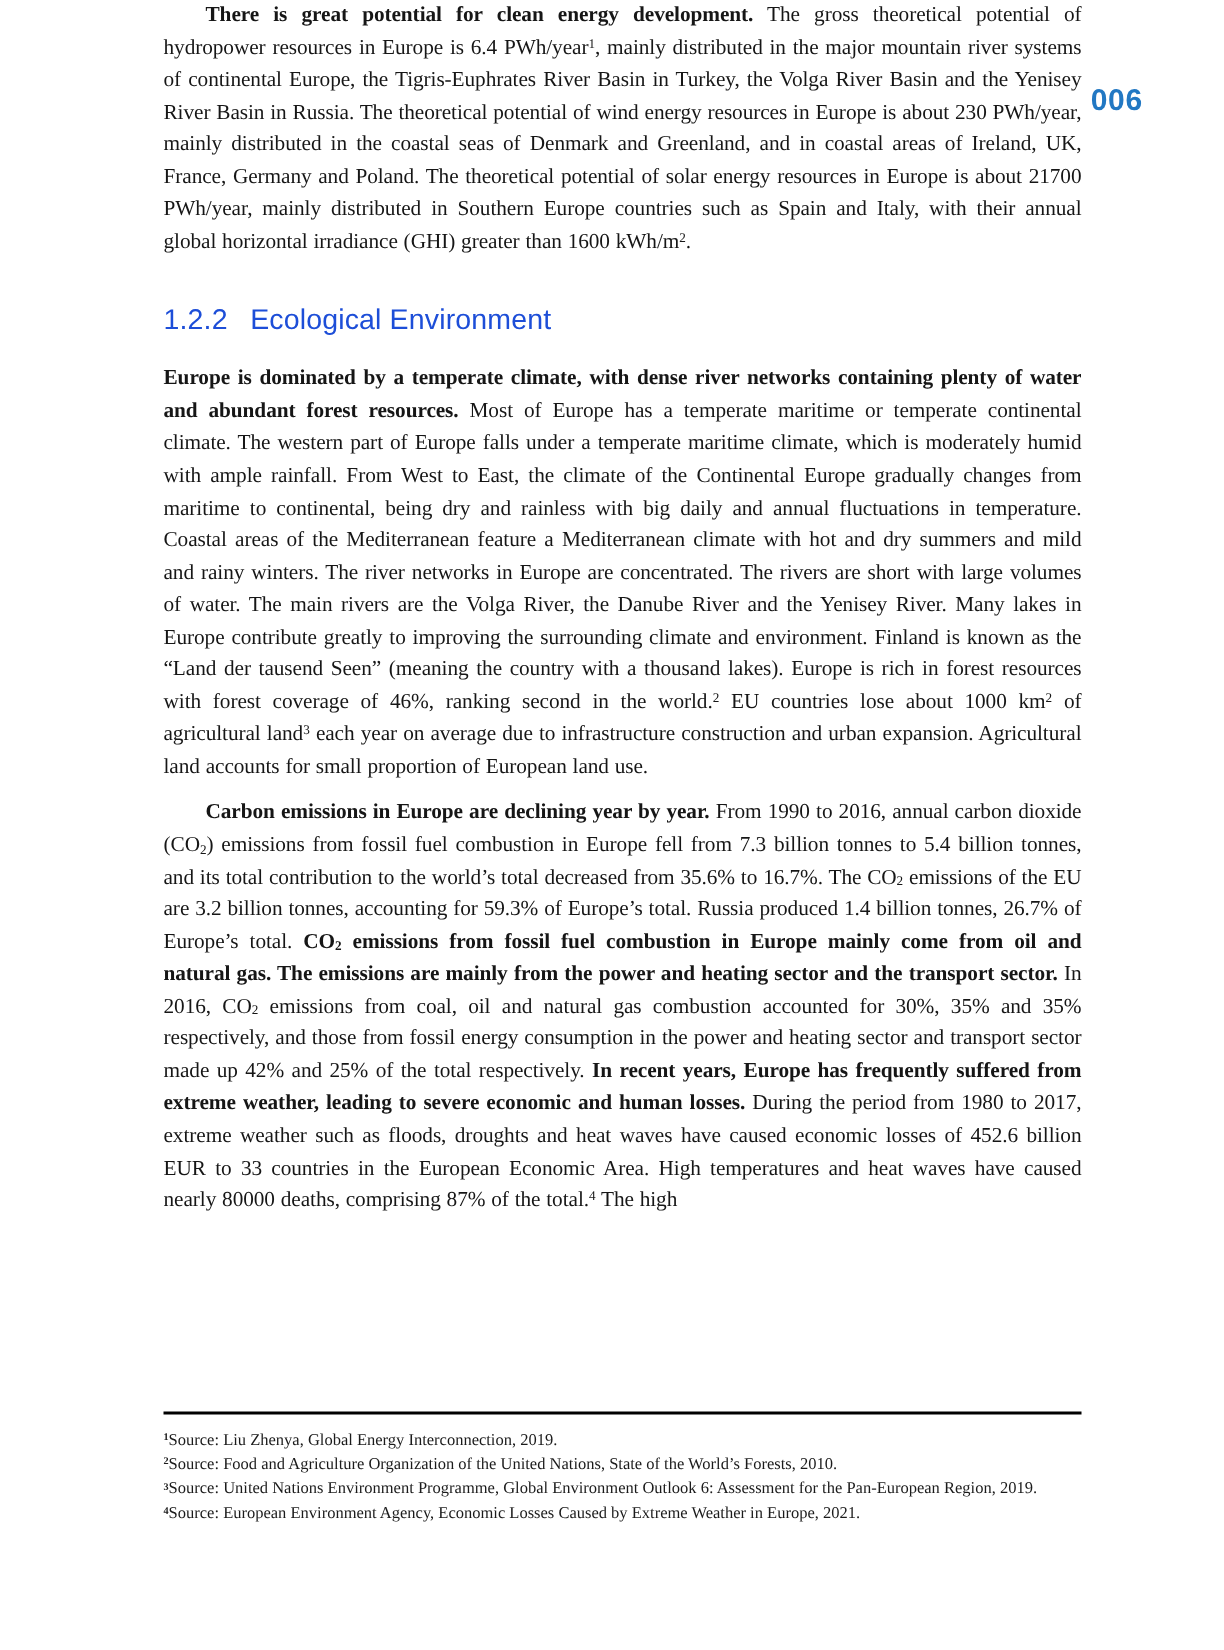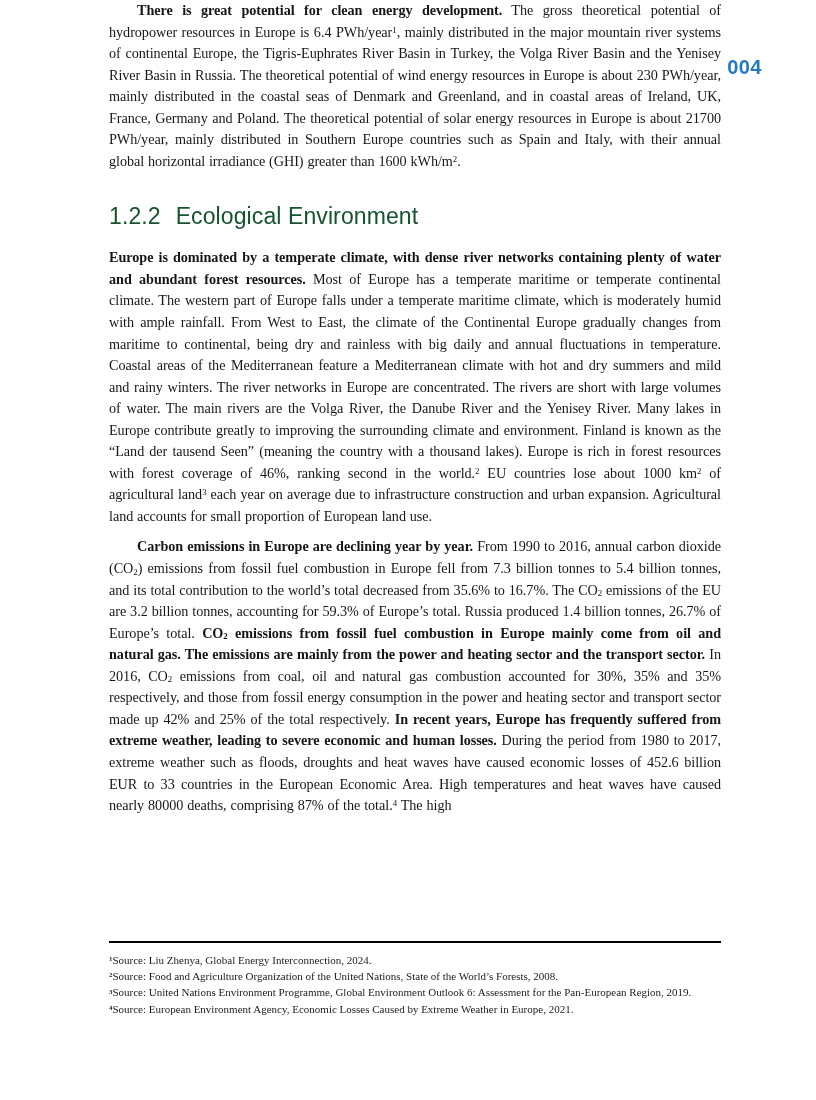--- a/index.html
+++ b/index.html
@@ -53,22 +53,22 @@
     font-size: 0.62em;
     line-height: 0;
     vertical-align: baseline;
     position: relative;
     top: 0.18em;
   }
   h2.section-heading {
     margin: 31px 0 17px 0;
     font-family: "Liberation Sans", "DejaVu Sans", sans-serif;
     font-weight: 400;
-    font-size: 23px;
-    color: #14532d;
+    font-size: 19px;
+    color: #1d4ed8;
     letter-spacing: 0.1px;
   }
   h2.section-heading .sec-num { margin-right: 15px; }
   .footnotes {
     position: absolute;
     left: 109px;
     top: 941px;
     width: 612px;
     background: #ffffff;
   }
@@ -81,33 +81,33 @@
     font-size: 11px;
     line-height: 16.2px;
     text-align: left;
     color: #1b1b1b;
   }
   .footnote sup { top: -0.4em; font-weight: 700; }
 </style>
 </head>
 <body>
 
-<div class="page-number" style="color: rgb(34, 120, 195);">004</div>
+<div class="page-number" style="color: rgb(34, 120, 195);">006</div>
 
 <main class="content">
   <p class="para indent"><span class="b">There is great potential for clean energy development.</span><span> The gross theoretical potential of hydropower resources in Europe is 6.4 PWh/year</span><sup>1</sup><span>, mainly distributed in the major mountain river systems of continental Europe, the Tigris-Euphrates River Basin in Turkey, the Volga River Basin and the Yenisey River Basin in Russia. The theoretical potential of wind energy resources in Europe is about 230 PWh/year, mainly distributed in the coastal seas of Denmark and Greenland, and in coastal areas of Ireland, UK, France, Germany and Poland. The theoretical potential of solar energy resources in Europe is about 21700 PWh/year, mainly distributed in Southern Europe countries such as Spain and Italy, with their annual global horizontal irradiance (GHI) greater than 1600 kWh/m</span><sup>2</sup><span>.</span></p>
 
   <h2 class="section-heading">
     <span class="sec-num">1.2.2</span><span>Ecological Environment</span>
   </h2>
 
   <p class="para"><span class="b">Europe is dominated by a temperate climate, with dense river networks containing plenty of water and abundant forest resources.</span><span> Most of Europe has a temperate maritime or temperate continental climate. The western part of Europe falls under a temperate maritime climate, which is moderately humid with ample rainfall. From West to East, the climate of the Continental Europe gradually changes from maritime to continental, being dry and rainless with big daily and annual fluctuations in temperature. Coastal areas of the Mediterranean feature a Mediterranean climate with hot and dry summers and mild and rainy winters. The river networks in Europe are concentrated. The rivers are short with large volumes of water. The main rivers are the Volga River, the Danube River and the Yenisey River. Many lakes in Europe contribute greatly to improving the surrounding climate and environment. Finland is known as the “Land der tausend Seen” (meaning the country with a thousand lakes). Europe is rich in forest resources with forest coverage of 46%, ranking second in the world.</span><sup>2</sup><span> EU countries lose about 1000 km</span><sup>2</sup><span> of agricultural land</span><sup>3</sup><span> each year on average due to infrastructure construction and urban expansion. Agricultural land accounts for small proportion of European land use.</span></p>
 
   <p class="para indent"><span class="b">Carbon emissions in Europe are declining year by year.</span><span> From 1990 to 2016, annual carbon dioxide (CO</span><sub>2</sub><span>) emissions from fossil fuel combustion in Europe fell from 7.3 billion tonnes to 5.4 billion tonnes, and its total contribution to the world’s total decreased from 35.6% to 16.7%. The CO</span><sub>2</sub><span> emissions of the EU are 3.2 billion tonnes, accounting for 59.3% of Europe’s total. Russia produced 1.4 billion tonnes, 26.7% of Europe’s total. </span><span class="b">CO</span><sub class="b">2</sub><span class="b"> emissions from fossil fuel combustion in Europe mainly come from oil and natural gas. The emissions are mainly from the power and heating sector and the transport sector.</span><span> In 2016, CO</span><sub>2</sub><span> emissions from coal, oil and natural gas combustion accounted for 30%, 35% and 35% respectively, and those from fossil energy consumption in the power and heating sector and transport sector made up 42% and 25% of the total respectively. </span><span class="b">In recent years, Europe has frequently suffered from extreme weather, leading to severe economic and human losses.</span><span> During the period from 1980 to 2017, extreme weather such as floods, droughts and heat waves have caused economic losses of 452.6 billion EUR to 33 countries in the European Economic Area. High temperatures and heat waves have caused nearly 80000 deaths, comprising 87% of the total.</span><sup>4</sup><span> The high</span></p>
 </main>
 
 <footer class="footnotes">
   <hr class="footnote-rule">
-  <div class="footnote"><sup>1</sup><span>Source: Liu Zhenya, Global Energy Interconnection, 2024.</span></div>
-  <div class="footnote"><sup>2</sup><span>Source: Food and Agriculture Organization of the United Nations, State of the World’s Forests, 2008.</span></div>
+  <div class="footnote"><sup>1</sup><span>Source: Liu Zhenya, Global Energy Interconnection, 2019.</span></div>
+  <div class="footnote"><sup>2</sup><span>Source: Food and Agriculture Organization of the United Nations, State of the World’s Forests, 2010.</span></div>
   <div class="footnote"><sup>3</sup><span>Source: United Nations Environment Programme, Global Environment Outlook 6: Assessment for the Pan-European Region, 2019.</span></div>
   <div class="footnote"><sup>4</sup><span>Source: European Environment Agency, Economic Losses Caused by Extreme Weather in Europe, 2021.</span></div>
 </footer>
 
 </body></html>

